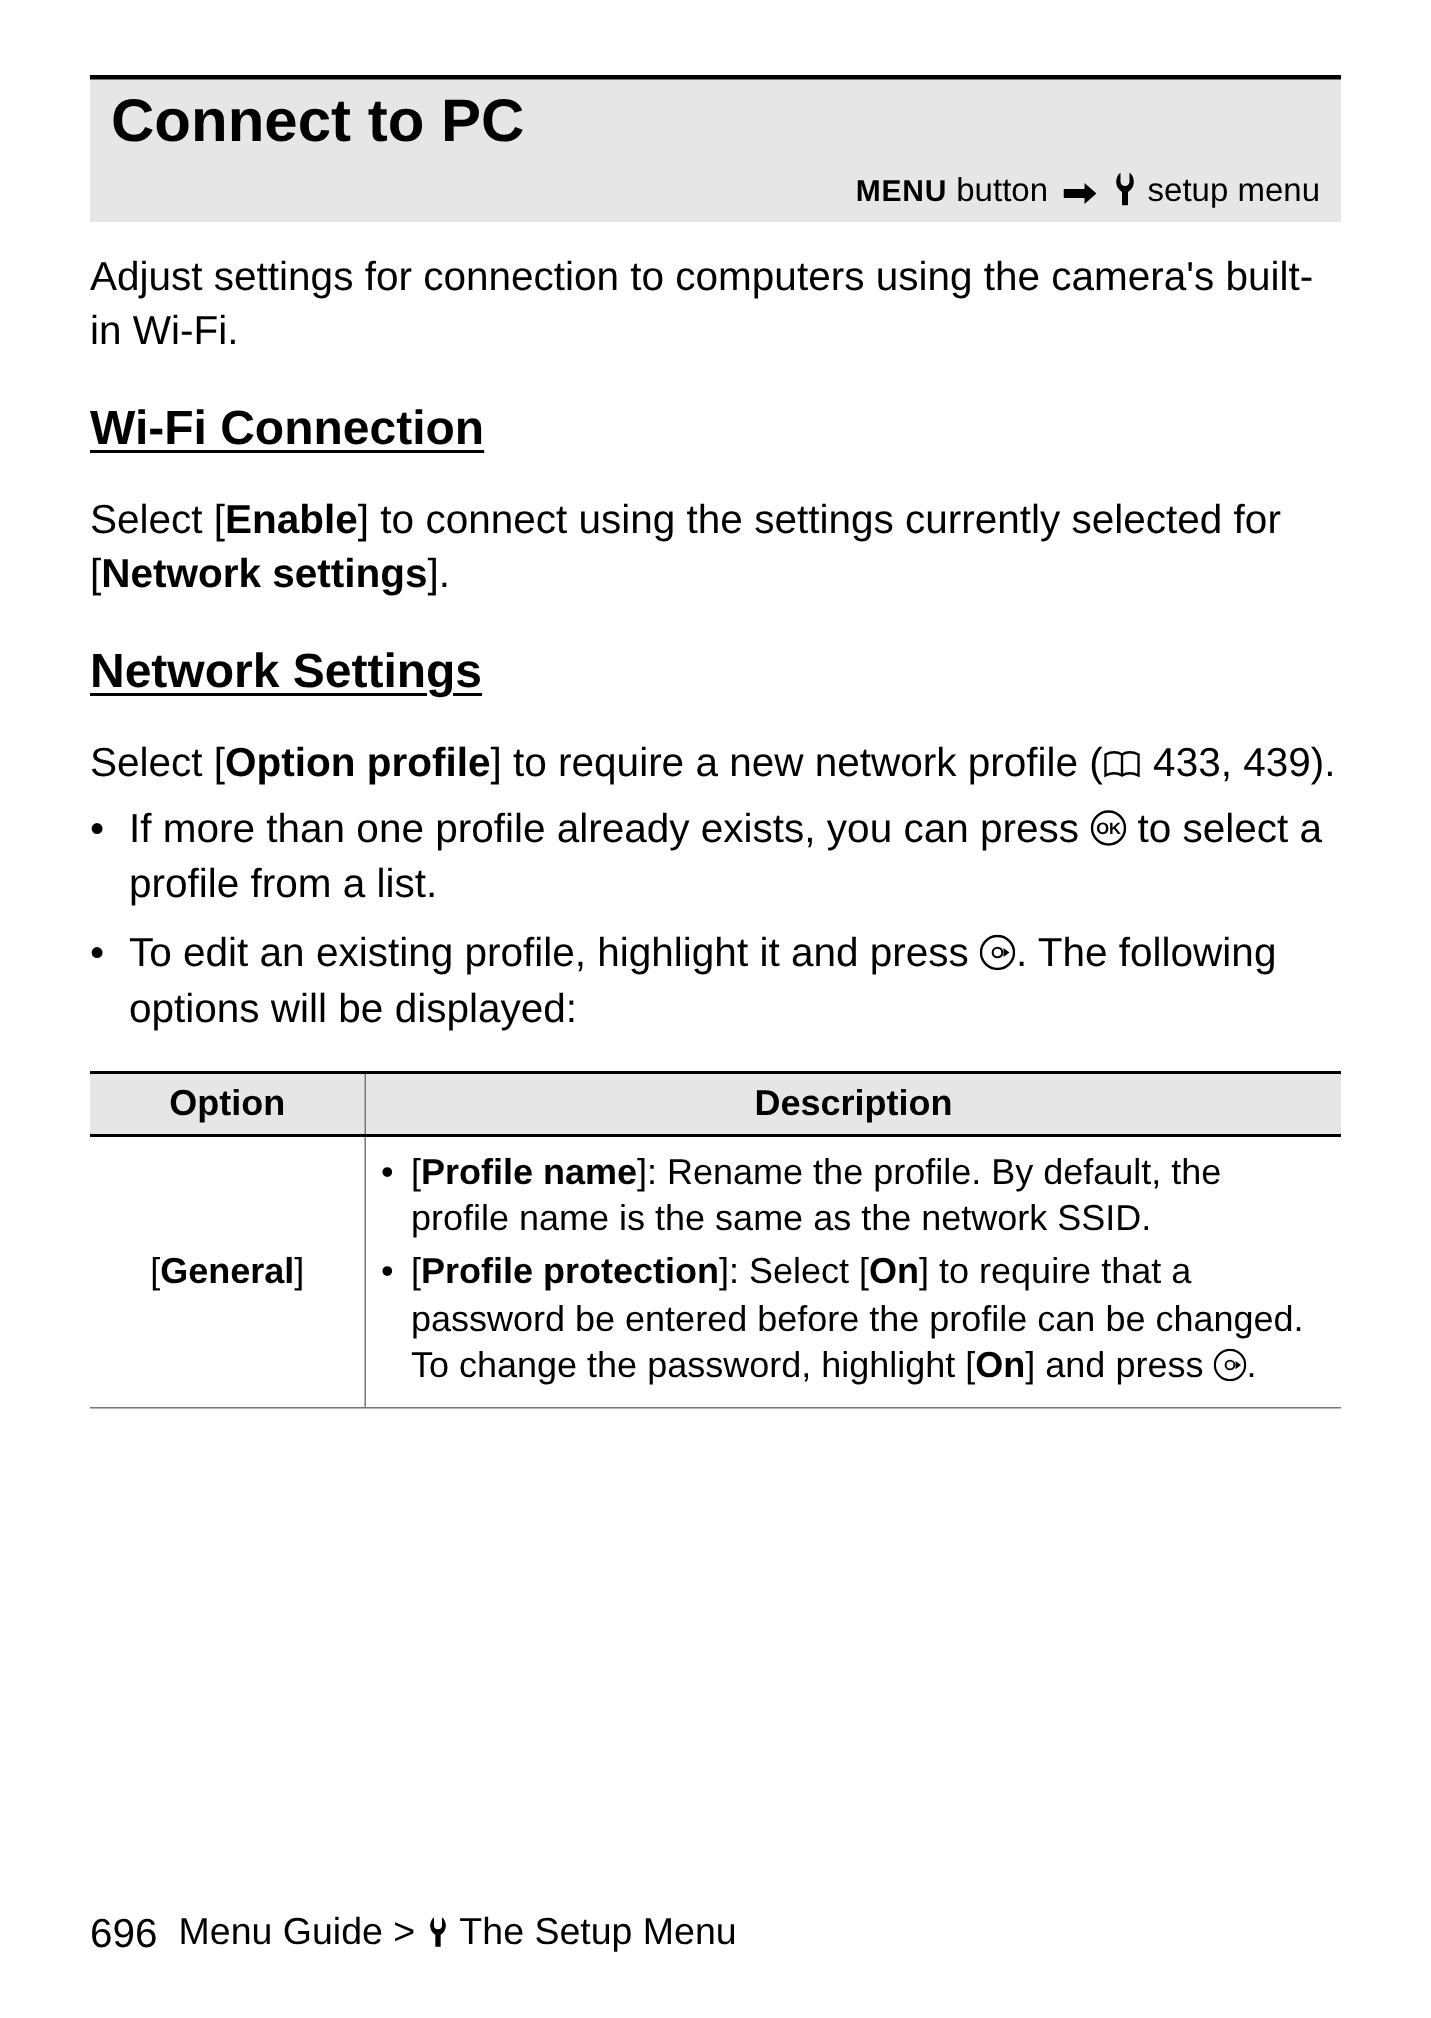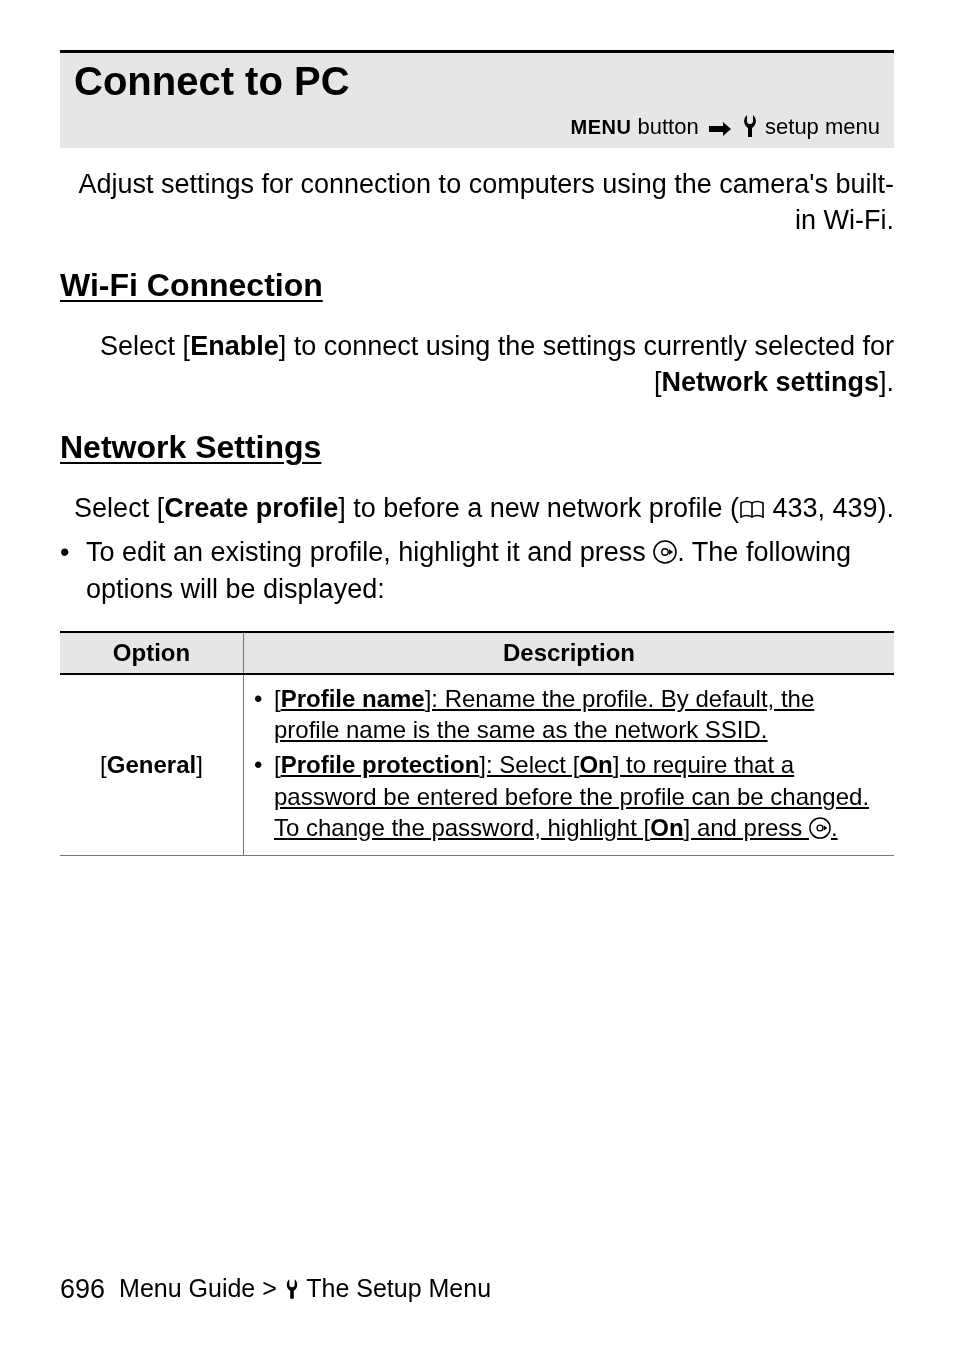--- a/index.html
+++ b/index.html
@@ -5,33 +5,33 @@
   * { margin: 0; padding: 0; box-sizing: border-box; }
   html, body { width: 954px; height: 1345px; background: #fff; font-family: "Segoe UI", Arial, sans-serif; color: #000; }
   .page { padding: 50px 60px 40px 60px; display: flex; flex-direction: column; height: 100%; border-radius: 32px; }
 
   .title-block { border-top: 3px solid #000; background: #e6e6e6; padding: 6px 14px 6px 14px; margin-bottom: 4px; }
   .title-block h1 { font-size: 40px; font-weight: 700; }
   .breadcrumb-row { background: #e6e6e6; padding: 4px 14px 8px 14px; text-align: right; font-size: 22px; margin-top: -4px; }
   .breadcrumb-row .menu-small { font-family: Arial, sans-serif; font-size: 20px; letter-spacing: 0.5px; }
   .breadcrumb-row .arrow { font-weight: 700; margin: 0 4px; }
 
-  .body-text { font-size: 27px; line-height: 1.35; margin-top: 18px; text-align: right; }
+  .body-text { font-size: 27px; line-height: 1.35; margin-top: 18px; }
 
   .subhead { font-size: 32px; font-weight: 700; text-decoration: underline; text-decoration-thickness: 2px; text-underline-offset: 4px; margin-top: 28px; margin-bottom: 6px; }
 
   ul.bullets { list-style: none; margin-top: 8px; }
   ul.bullets > li { font-size: 27px; line-height: 1.35; position: relative; padding-left: 26px; margin-bottom: 10px; }
   ul.bullets > li::before { content: "•"; position: absolute; left: 0; top: 0; font-size: 27px; }
 
   table.opts { border-collapse: collapse; width: 100%; margin-top: 14px; }
   table.opts th { background: #e6e6e6; border-top: 2px solid #000; border-bottom: 2px solid #000000; font-size: 24px; font-weight: 700; padding: 6px 8px; }
   table.opts th + th { border-left: 1px solid #777; }
   table.opts td { border-bottom: 1px solid #777; font-size: 24px; padding: 8px 10px; vertical-align: middle; }
-  table.opts td + td { border-left: 1px solid #777; text-decoration: underline; }
+  table.opts td + td { border-left: 1px solid #777; }
   table.opts td.opt { text-align: center; font-weight: 400; }
   table.opts td.opt .bold { font-weight: 700; }
   ul.cell-bullets { list-style: none; }
   ul.cell-bullets li { position: relative; padding-left: 20px; margin-bottom: 4px; line-height: 1.3; }
   ul.cell-bullets li::before { content: "•"; position: absolute; left: 0; top: 0; }
 
   .footer { margin-top: auto; padding-top: 20px; font-size: 25px; display: flex; align-items: flex-start; gap: 14px; }
   .page-num { font-size: 27px; }
   .icon-inline svg { vertical-align: -3px; }
   .bold { font-weight: 700; margin-top: 20px; }
@@ -60,27 +60,33 @@
 
   <p class="body-text">Adjust settings for connection to computers using the camera's built-in Wi-Fi.</p>
 
   <h2 class="subhead">Wi-Fi Connection</h2>
   <p class="body-text">
     <span>Select [</span><span class="bold">Enable</span><span>] to connect using the settings currently selected for [</span><span class="bold">Network settings</span><span>].</span>
   </p>
 
   <h2 class="subhead">Network Settings</h2>
   <p class="body-text">
-    <span>Select [</span><span class="bold">Create profile</span><span>] to before a new network profile (</span><span class="icon-inline"><svg width="26" height="20" viewBox="0 0 26 20">
+    <span>Select [</span><span class="bold">Option profile</span><span>] to require a new network profile (</span><span class="icon-inline"><svg width="26" height="20" viewBox="0 0 26 20">
           <path d="M2 3 Q8 0 13 3 Q18 0 24 3 L24 17 Q18 14 13 17 Q8 14 2 17 Z" fill="none" stroke="#000" stroke-width="1.6"></path>
           <line x1="13" y1="3" x2="13" y2="17" stroke="#000" stroke-width="1.6"></line>
         </svg></span><span>  433, 439).</span>
   </p>
 
   <ul class="bullets">
+    <li>
+      <span>If more than one profile already exists, you can press </span><span class="icon-inline"><svg width="24" height="24" viewBox="0 0 24 24">
+            <circle cx="12" cy="12" r="11" fill="none" stroke="#000" stroke-width="1.6"></circle>
+            <text x="12" y="16" text-anchor="middle" font-size="11" font-family="Arial" font-weight="bold">OK</text>
+          </svg></span><span> to select a profile from a list.</span>
+    </li>
     <li>
       <span>To edit an existing profile, highlight it and press </span><span class="icon-inline"><svg width="24" height="24" viewBox="0 0 24 24">
             <circle cx="12" cy="12" r="11" fill="none" stroke="#000" stroke-width="1.6"></circle>
             <circle cx="12" cy="12" r="3.2" fill="none" stroke="#000" stroke-width="1.4"></circle>
             <path d="M16 9 L20 12 L16 15 Z" fill="#000"></path>
           </svg></span><span>. The following options will be displayed:</span>
     </li>
   </ul>
 
   <table class="opts">

